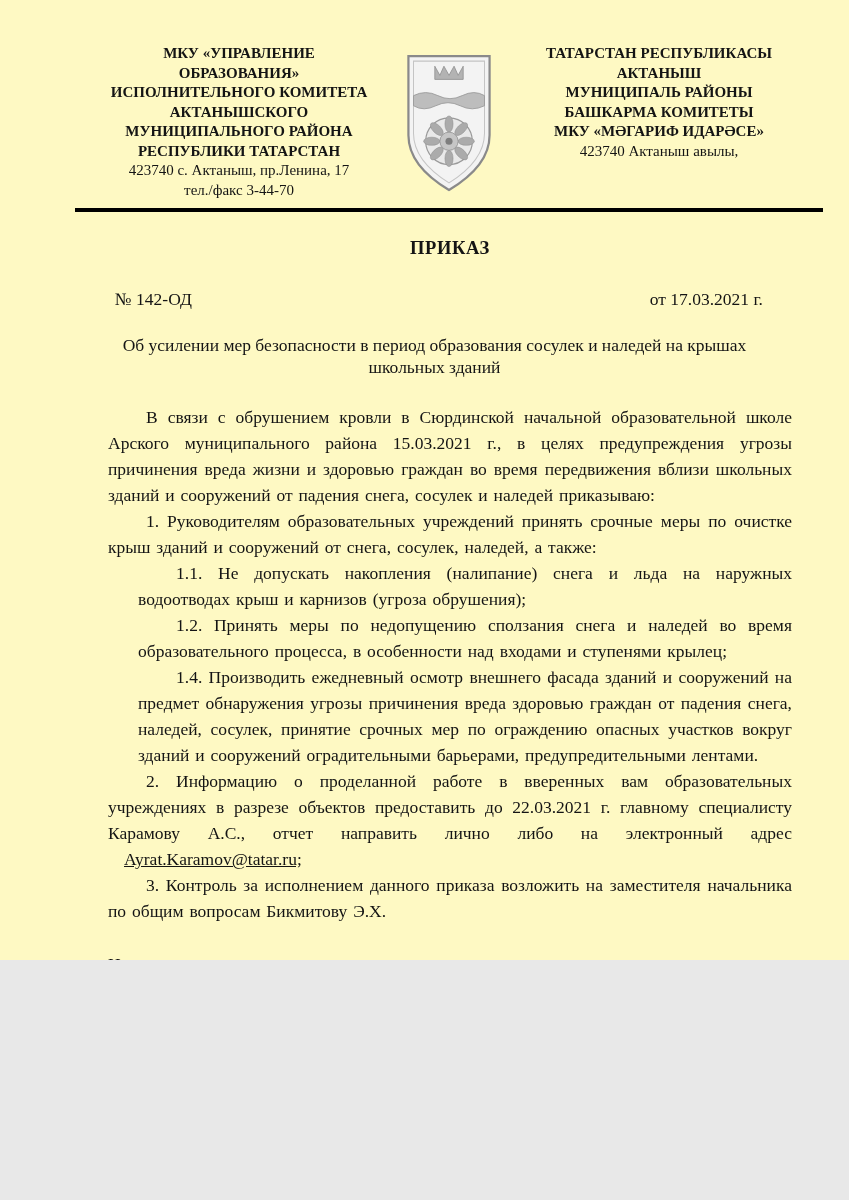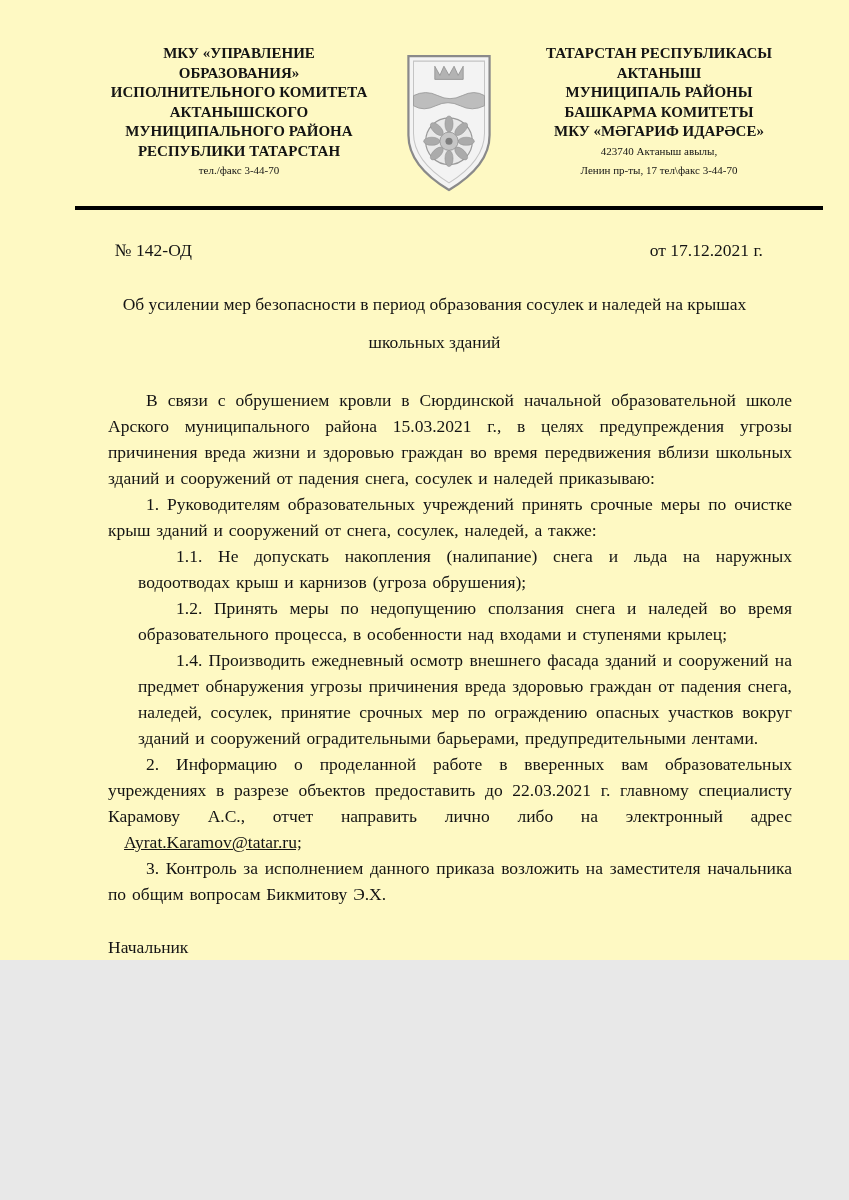--- a/index.html
+++ b/index.html
@@ -7,27 +7,27 @@
   .page {
     position:relative; width:849px; height:960px; margin:0 auto;
     background:#fef9c3; color:#141414; overflow:hidden;
     font-family:"Liberation Serif", serif;
     padding-left:20px;
   }
   .letterhead { display:flex; justify-content:space-between; align-items:flex-start;
     margin:44px 26px 0 55px; text-align:center; }
   .lh-col { width:336px; }
   .lh-bold { font-weight:bold; font-size:15px; line-height:19.5px; }
-  .lh-reg  { font-size:11px; line-height:19.5px; }
+  .lh-reg  { font-size:15px; line-height:19.5px; }
   .lh-emblem { width:92px; margin-top:8px; flex:0 0 auto; }
   .rule { margin:8px 26px 0 55px; height:2px; border-top:3px solid #000; border-bottom:1px solid #000; }
   .doc-title { margin:26px 57px 0 88px; text-align:center; font-size:18.5px;
     font-weight:bold; letter-spacing:.6px; }
   .num-row { display:flex; justify-content:space-between; margin:30px 86px 0 95px; font-size:17.5px; }
-  .subject { margin:24px auto 0; max-width:668px; text-align:center; font-size:17.5px; line-height:38px; }
+  .subject { margin:24px auto 0; max-width:668px; text-align:center; font-size:17.5px; line-height:22px; }
   .body-text { margin:26px 57px 0 88px; font-size:17.5px; line-height:26px;
     text-align:justify; word-spacing:1.5px; }
   .para { margin:0; text-indent:38px; }
   .para.sub { margin-left:30px; }
   .email { color:inherit; text-decoration:underline; cursor:pointer;margin-left:16px; }
   .sig-row { display:flex; justify-content:space-between; margin:30px 78px 0 88px; font-size:17.5px;flex-direction:column; }
   .stamp { position:absolute; left:296px; top:1010px; width:178px; height:178px;
     transform:rotate(-12deg); opacity:.88; pointer-events:none; }
   .hand-sign { position:absolute; left:298px; top:1048px; width:155px; height:78px; pointer-events:none; }
   .stamp-text { font-family:"Liberation Sans", sans-serif; fill:#3b66ae; }
@@ -38,20 +38,21 @@
 <div class="page">
 
   <header class="letterhead">
     <div class="lh-col">
       <div class="lh-bold">МКУ «УПРАВЛЕНИЕ</div>
       <div class="lh-bold">ОБРАЗОВАНИЯ»</div>
       <div class="lh-bold">ИСПОЛНИТЕЛЬНОГО КОМИТЕТА</div>
       <div class="lh-bold">АКТАНЫШСКОГО</div>
       <div class="lh-bold">МУНИЦИПАЛЬНОГО РАЙОНА</div>
       <div class="lh-bold">РЕСПУБЛИКИ ТАТАРСТАН</div>
+      <div class="lh-reg">423740 с. Актаныш, пр.Ленина, 17</div>
       <div class="lh-reg">тел./факс 3-44-70</div>
     </div>
 
     <div class="lh-emblem">
       <svg viewBox="0 0 90 140" width="92" height="142">
         <path d="M5,4 H85 V82 Q85 112 45 136 Q5 112 5 82 Z" fill="#f3f3f3" stroke="#8a8a8a" stroke-width="2.2"></path>
         <path d="M10,9 H80 V80 Q80 107 45 129 Q10 107 10 80 Z" fill="none" stroke="#c4c4c4" stroke-width="1"></path>
         <path d="M31,14 L36,23 L40,14 L45,23 L50,14 L54,23 L59,14 L59,27 L31,27 Z" fill="#b3b3b3" stroke="#8f8f8f" stroke-width=".8"></path>
         <path d="M10,43 Q22,37 34,43 T58,43 T80,43 L80,53 Q68,59 56,53 T32,53 T10,53 Z" fill="#bdbdbd" stroke="#969696" stroke-width=".8"></path>
         <circle cx="45" cy="88" r="23" fill="#e9e9e9" stroke="#9a9a9a" stroke-width="1.2"></circle>
@@ -70,30 +71,30 @@
       </svg>
     </div>
 
     <div class="lh-col">
       <div class="lh-bold">ТАТАРСТАН РЕСПУБЛИКАСЫ</div>
       <div class="lh-bold">АКТАНЫШ</div>
       <div class="lh-bold">МУНИЦИПАЛЬ РАЙОНЫ</div>
       <div class="lh-bold">БАШКАРМА КОМИТЕТЫ</div>
       <div class="lh-bold">МКУ «МӘГАРИФ ИДАРӘСЕ»</div>
       <div class="lh-reg">423740 Актаныш авылы,</div>
-      <div class="lh-reg">Ленин пр-ты, 17   тел\факс 3-44-70</div>
     </div>
   </header>
 
   <div class="rule"></div>
 
+  <h1 class="doc-title">ПРИКАЗ</h1>
 
   <div class="num-row">
     <span>№ 142-ОД</span>
-    <span>от 17.12.2021 г.</span>
+    <span>от 17.03.2021 г.</span>
   </div>
 
   <div class="subject">Об усилении мер безопасности в период образования сосулек и наледей на крышах школьных зданий</div>
 
   <div class="body-text">
     <p class="para">В связи с обрушением кровли в Сюрдинской начальной образовательной школе Арского муниципального района 15.03.2021 г., в целях предупреждения угрозы причинения вреда жизни и здоровью граждан во время передвижения вблизи школьных зданий и сооружений от падения снега, сосулек и наледей приказываю:</p>
     <p class="para">1. Руководителям образовательных учреждений принять срочные меры по очистке крыш зданий и сооружений от снега, сосулек, наледей, а также:</p>
     <p class="para sub">1.1. Не допускать накопления (налипание) снега и льда на наружных водоотводах крыш и карнизов (угроза обрушения);</p>
     <p class="para sub">1.2. Принять меры по недопущению сползания снега и наледей во время образовательного процесса, в особенности над входами и ступенями крылец;</p>
     <p class="para sub">1.4. Производить ежедневный осмотр внешнего фасада зданий и сооружений на предмет обнаружения угрозы причинения вреда здоровью граждан от падения снега, наледей, сосулек, принятие срочных мер по ограждению опасных участков вокруг зданий и сооружений оградительными барьерами, предупредительными лентами.</p>

